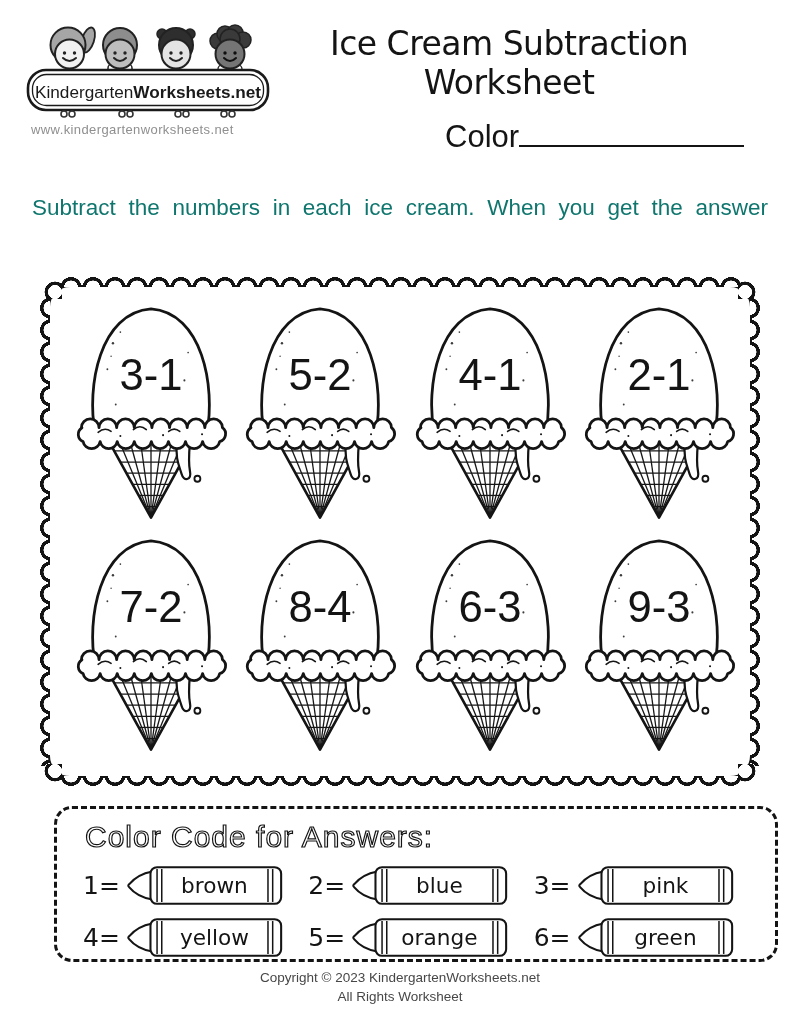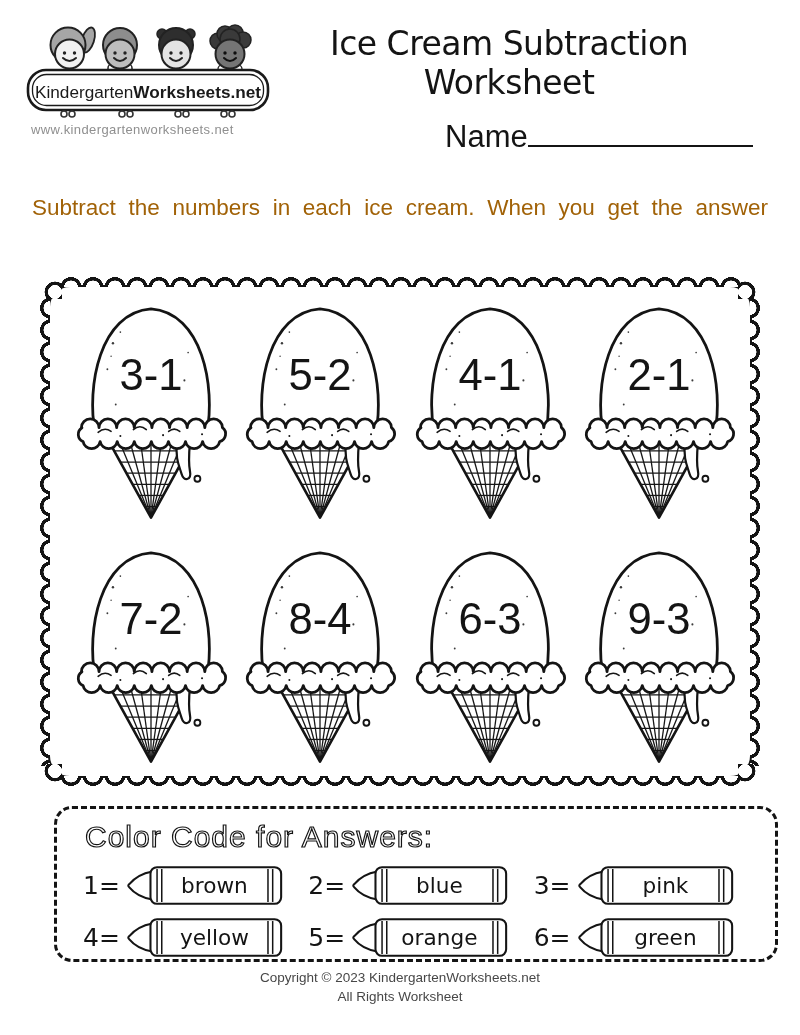--- a/index.html
+++ b/index.html
@@ -8,21 +8,21 @@
 
   
   .logo-svg{position:absolute;left:26px;top:12px;}
   .site-url{position:absolute;left:31px;top:122px;font-size:13px;color:#8f8f8f;letter-spacing:.4px;}
   .page-title{position:absolute;left:258px;top:24px;width:502px;text-align:center;
               font-size:33px;letter-spacing:-.5px;font-family:"DejaVu Sans",sans-serif;}
   .name-row{position:absolute;left:445px;top:114px;font-size:31px;}
   .name-line{display:inline-block;width:225px;border-bottom:2.5px solid #141414;height:1em;vertical-align:baseline;}
 
   
-  .instructions{position:absolute;left:32px;top:194px;width:736px;font-size:22.5px;line-height:1.22;color:#a16207;}
+  .instructions{position:absolute;left:32px;top:194px;width:736px;font-size:22.5px;line-height:1.22;color:#0f766e;}
   .instructions .l1{text-align:justify;text-align-last:justify;}
 
   
   .frame{position:absolute;left:48px;top:285px;width:704px;height:493px;box-sizing:border-box;
          border:2.6px solid #141414;border-radius:22px;background:#fff;}
   .sc{position:absolute;}
   .sc-top{top:-11px;left:10px;right:10px;height:11px;
      background:radial-gradient(10.5px 10.5px at 11px 11.5px,#fff 6.9px,#141414 7.1px 10.3px,transparent 10.6px);
      background-size:22px 11px;background-repeat:repeat-x;}
   .sc-bottom{bottom:-11px;left:10px;right:10px;height:11px;
@@ -34,21 +34,21 @@
   .sc-right{right:-11px;top:10px;bottom:10px;width:11px;
      background:radial-gradient(10.5px 10.5px at -0.5px 11px,#fff 6.9px,#141414 7.1px 10.3px,transparent 10.6px);
      background-size:11px 22px;background-repeat:repeat-y;}
   .sc-tl,.sc-tr,.sc-bl,.sc-br{width:24px;height:24px;background-repeat:no-repeat;}
   .sc-tl{left:-12px;top:-12px;background-image:radial-gradient(10.5px 10.5px at 17px 17px,#fff 6.9px,#141414 7.1px 10.3px,transparent 10.6px);}
   .sc-tr{right:-12px;top:-12px;background-image:radial-gradient(10.5px 10.5px at 7px 17px,#fff 6.9px,#141414 7.1px 10.3px,transparent 10.6px);}
   .sc-bl{left:-12px;bottom:-12px;background-image:radial-gradient(10.5px 10.5px at 17px 7px,#fff 6.9px,#141414 7.1px 10.3px,transparent 10.6px);}
   .sc-br{right:-12px;bottom:-12px;background-image:radial-gradient(10.5px 10.5px at 7px 7px,#fff 6.9px,#141414 7.1px 10.3px,transparent 10.6px);}
 
   .cone-grid{position:relative;display:grid;grid-template-columns:repeat(4,1fr);
-             padding:8px 6px 0 16px;row-gap:12px;justify-items:center;}
+             padding:8px 6px 0 16px;row-gap:0;justify-items:center;}
   .icecream{width:158px;height:232px;}
   .prob{font-size:47px;fill:#141414;text-anchor:middle;font-family:"Liberation Sans",sans-serif;}
 
   
   .colorbox{position:absolute;left:54px;top:806px;width:724px;height:156px;box-sizing:border-box;
             border:3px dashed #141414;border-radius:18px;background:#fff;padding:9px 16px 6px 26px;}
   .cc-grid{display:grid;grid-template-columns:repeat(3,1fr);row-gap:5px;margin-top:3px;}
   .ccell{display:flex;align-items:center;gap:5px;}
   .cnum{font-size:25px;min-width:36px;text-align:right;font-family:"DejaVu Sans",sans-serif;}
   .crayon{width:160px;height:47px;}
@@ -178,21 +178,21 @@
       <circle cx="198" cy="102" r="3"></circle>
         <circle cx="206" cy="102" r="3"></circle>
     </g>
   </svg>
 
   <div class="site-url">www.kindergartenworksheets.net</div>
 
   <div class="page-title">Ice Cream Subtraction Worksheet</div>
 
   <div class="name-row">
-    <span>Name</span><span class="name-line"></span>
+    <span>Color</span><span class="name-line"></span>
   </div>
 
   <div class="instructions">
     <div class="l1">Subtract the numbers in each ice cream. When you get the answer</div>
   </div>
 
   <div class="frame">
     <div class="sc sc-top"></div>
     <div class="sc sc-bottom"></div>
     <div class="sc sc-left"></div>

